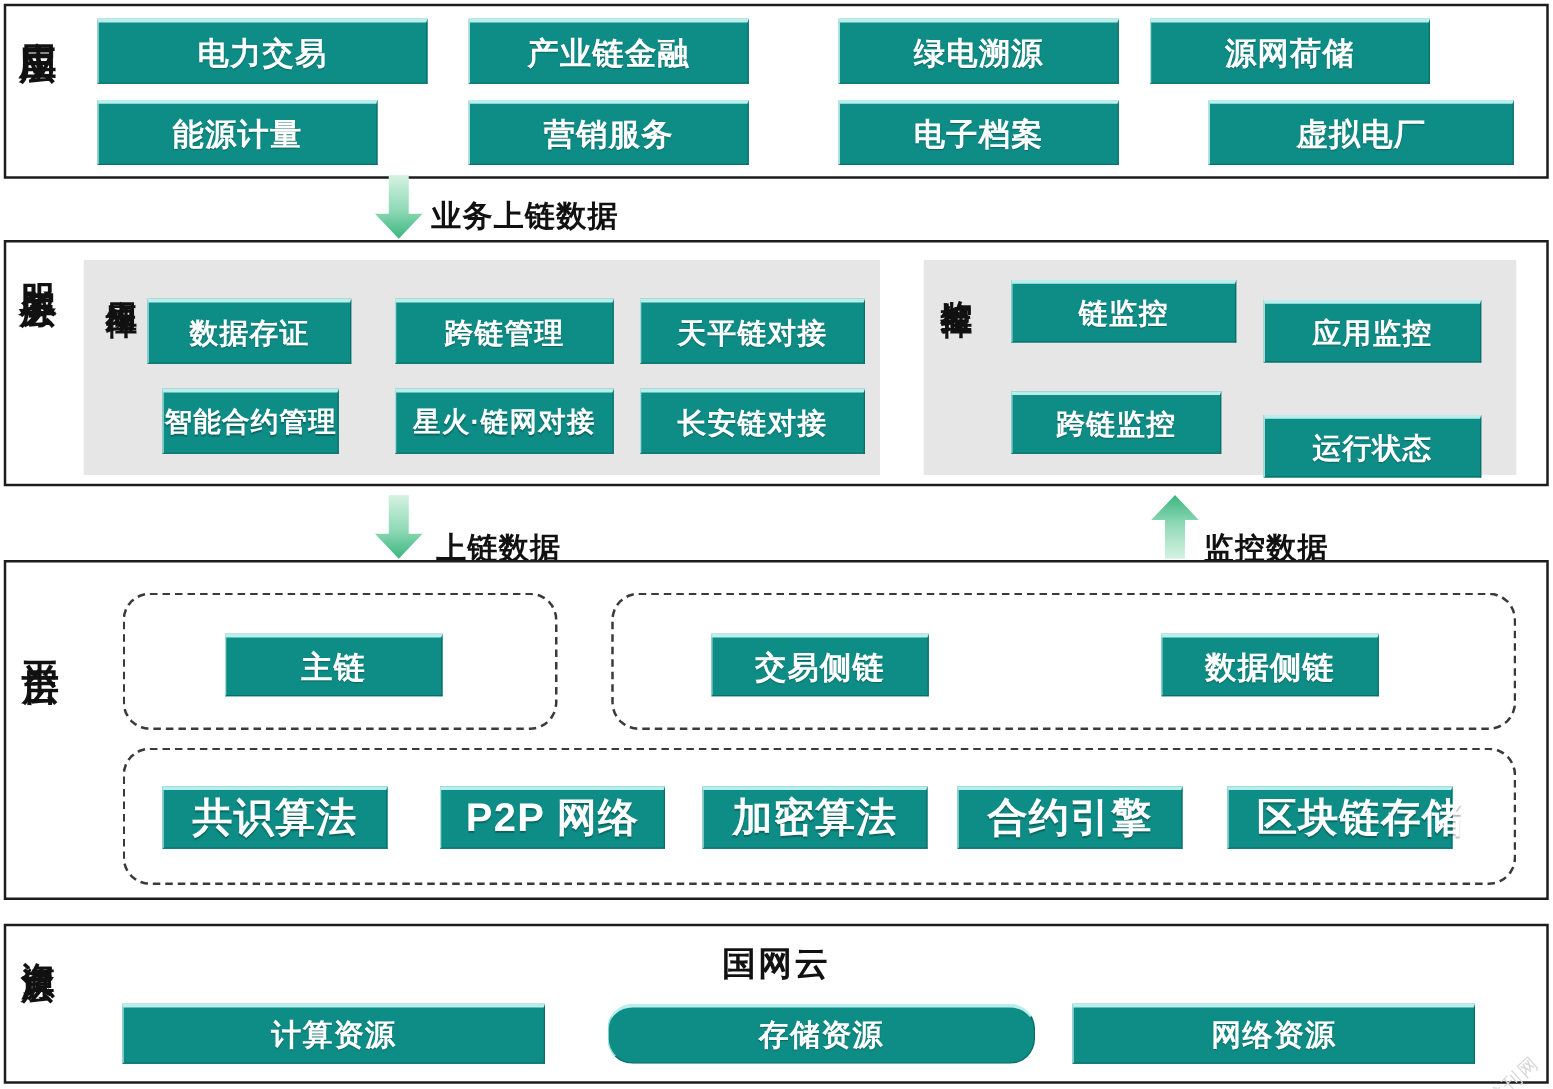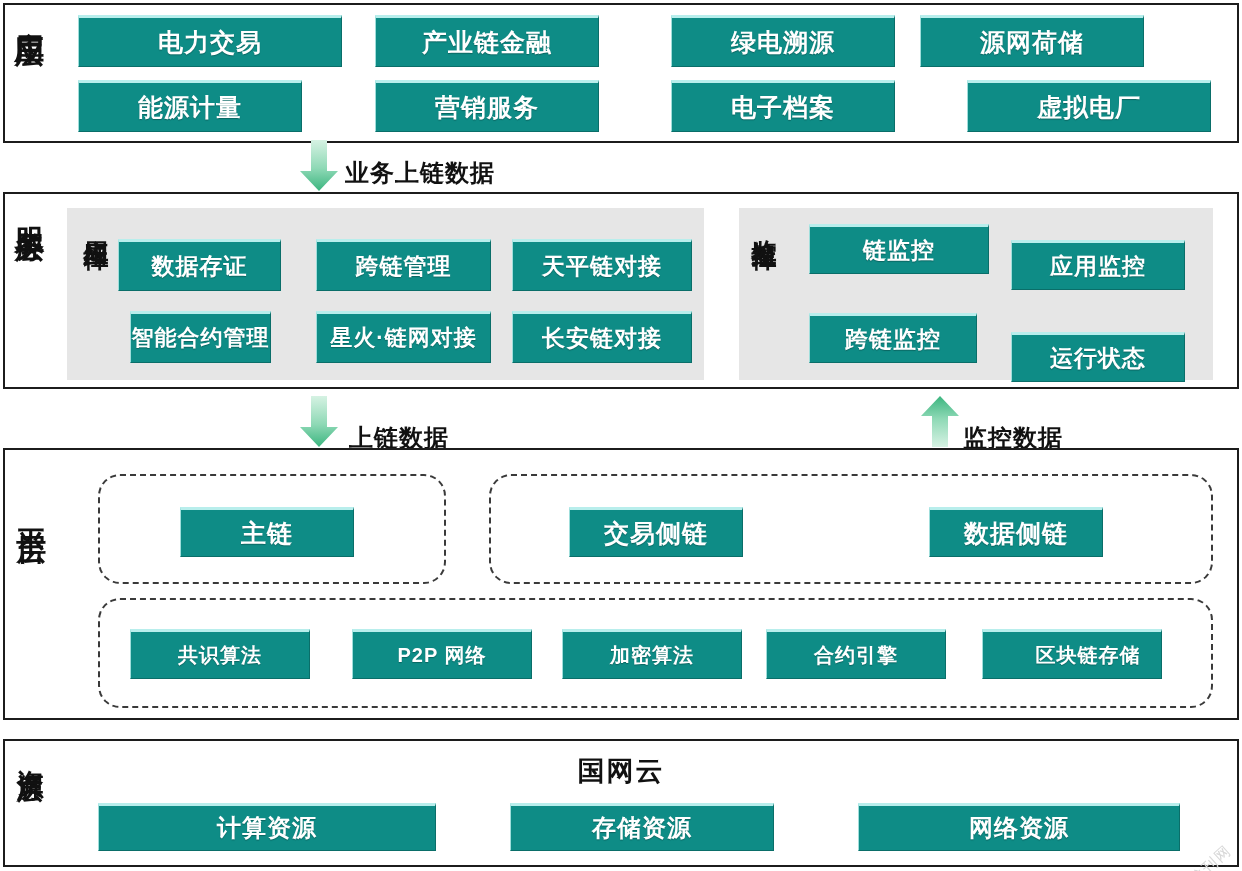--- a/index.html
+++ b/index.html
@@ -90,21 +90,21 @@
     position:absolute;
     box-sizing:border-box;
     border:2px dashed #3a3a3a;
     border-radius:22px;
     background:transparent;
   }
   #dash-main{left:98px;top:474px;width:348px;height:110px;}
   #dash-side{left:489px;top:474px;width:724px;height:110px;}
   #dash-infra{left:98px;top:598px;width:1115px;height:110px;}
   .chain-box{height:50px;font-size:25px;}
-  .infra-box{height:50px;font-size:20px;}
+  .infra-box{height:50px;font-size:32px;}
 
   
   #res-title{
     position:absolute;left:0;top:753px;width:1242px;
     text-align:center;font-size:27px;font-weight:bold;color:#111111;
     letter-spacing:2px;
   }
   .res-box{height:48px;font-size:24px;}
 
   
@@ -226,17 +226,17 @@
   <div class="tbox infra-box" style="left:352px;top:629px;width:180px;">P2P 网络</div>
   <div class="tbox infra-box" style="left:562px;top:629px;width:180px;">加密算法</div>
   <div class="tbox infra-box" style="left:766px;top:629px;width:180px;">合约引擎</div>
   <div class="tbox infra-box" style="left:982px;top:629px;width:180px;padding-left:32px;">区块链存储</div>
 
   <div class="layer" id="layer-resource"></div>
   <div class="vtitle" id="vt-resource">资源层</div>
   <div id="res-title">国网云</div>
 
   <div class="tbox res-box" style="left:98px;top:803px;width:338px;">计算资源</div>
-  <div class="tbox res-box" style="left:510px;top:803px;width:264px;">存储资源</div>
+  <div class="tbox res-box" style="left:486px;top:803px;width:342px;border-radius:20px;">存储资源</div>
   <div class="tbox res-box" style="left:858px;top:803px;width:322px;">网络资源</div>
 
   <div id="watermark">爱学术刊网</div>
 </div>
 
 </body></html>

